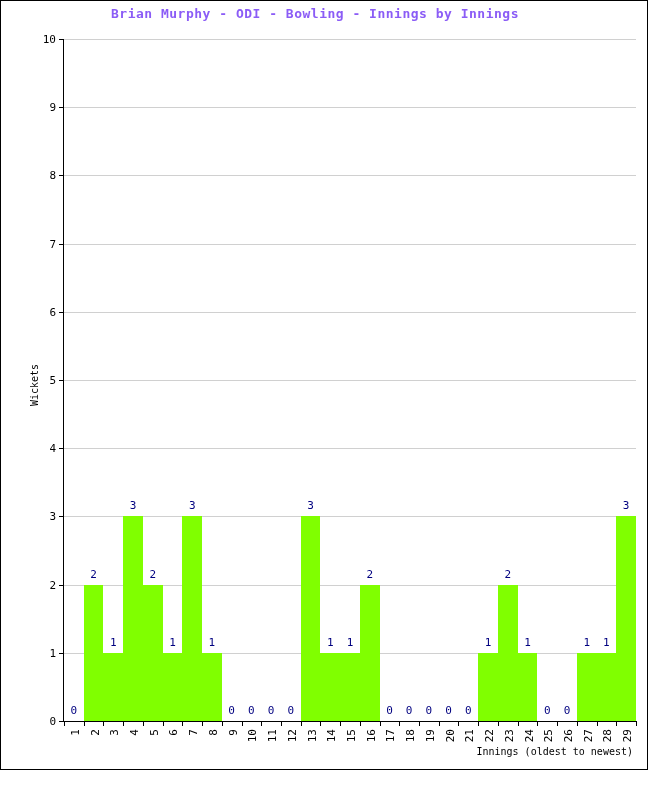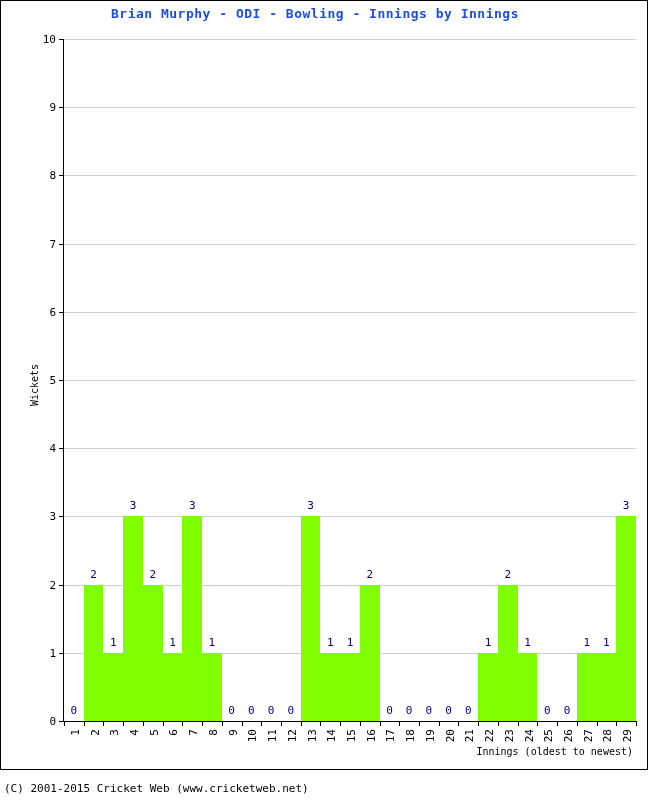--- a/index.html
+++ b/index.html
@@ -30,21 +30,21 @@
     background: #ffffff;
   }
   #chart-title {
     position: absolute;
     left: 0;
     top: 5px;
     width: 628px;
     text-align: center;
     font-size: 13px;
     font-weight: bold;
-    color: #1d4ed8;
+    color: #8b5cf6;
     letter-spacing: 0.5px;
   }
   
   #plot {
     position: absolute;
     left: 62px;
     top: 38px;
     width: 572px;
     height: 682px;
     border-left: 1px solid #000000;
@@ -288,15 +288,14 @@
           <div class="xtick-mark" style="left: 552.276px;"></div>
           <div class="xlabel" style="left: 557.138px;">29</div>
           <div class="xtick-mark" style="left: 572px;"></div>
         </div>
     </div>
 
     <div id="xaxis-title">Innings (oldest to newest)</div>
 
   </div>
 
-  <div id="copyright">(C) 2001-2015 Cricket Web (www.cricketweb.net)</div>
 
 </div>
 
 </body></html>

